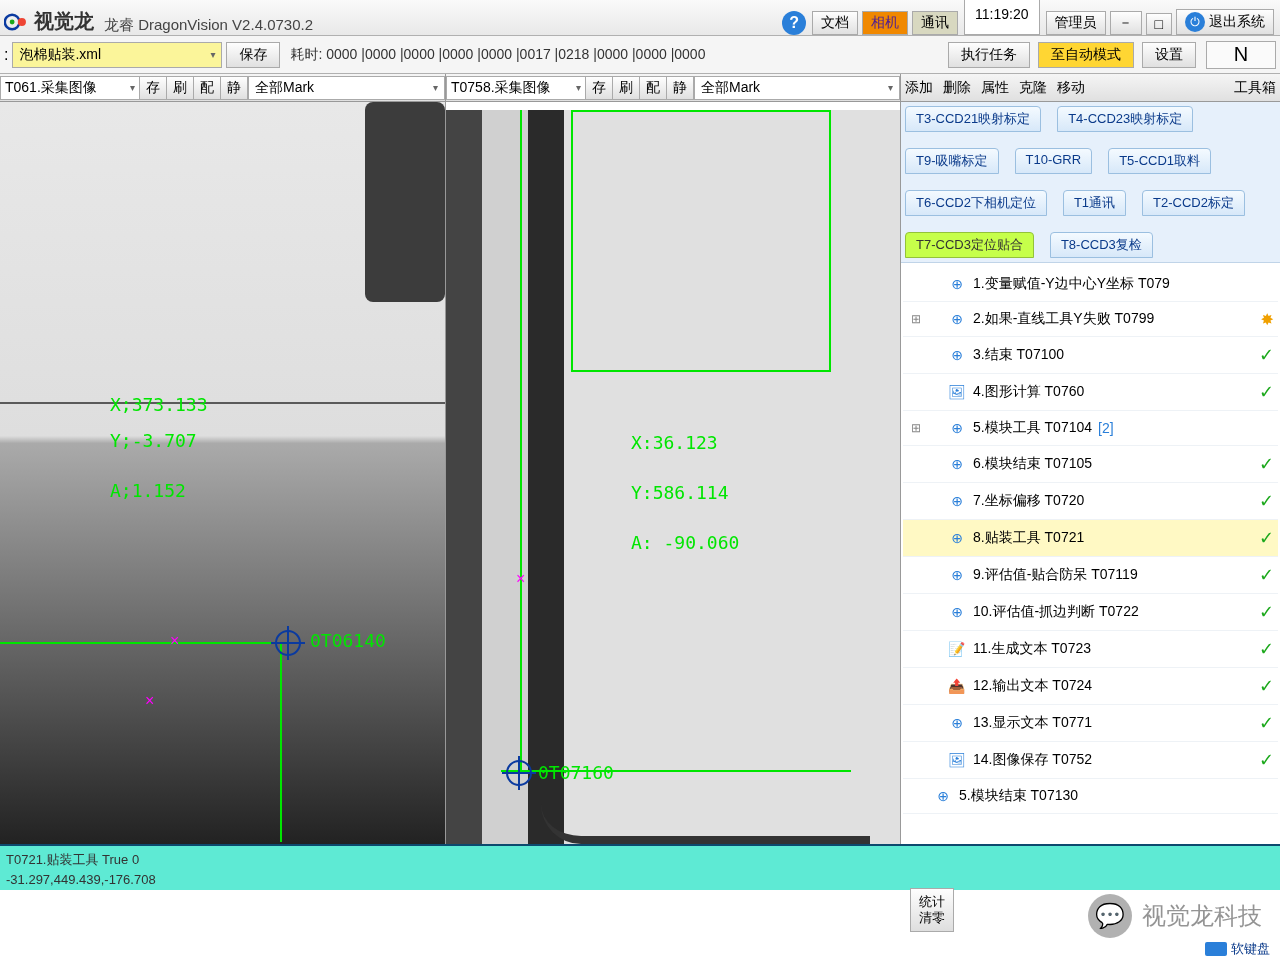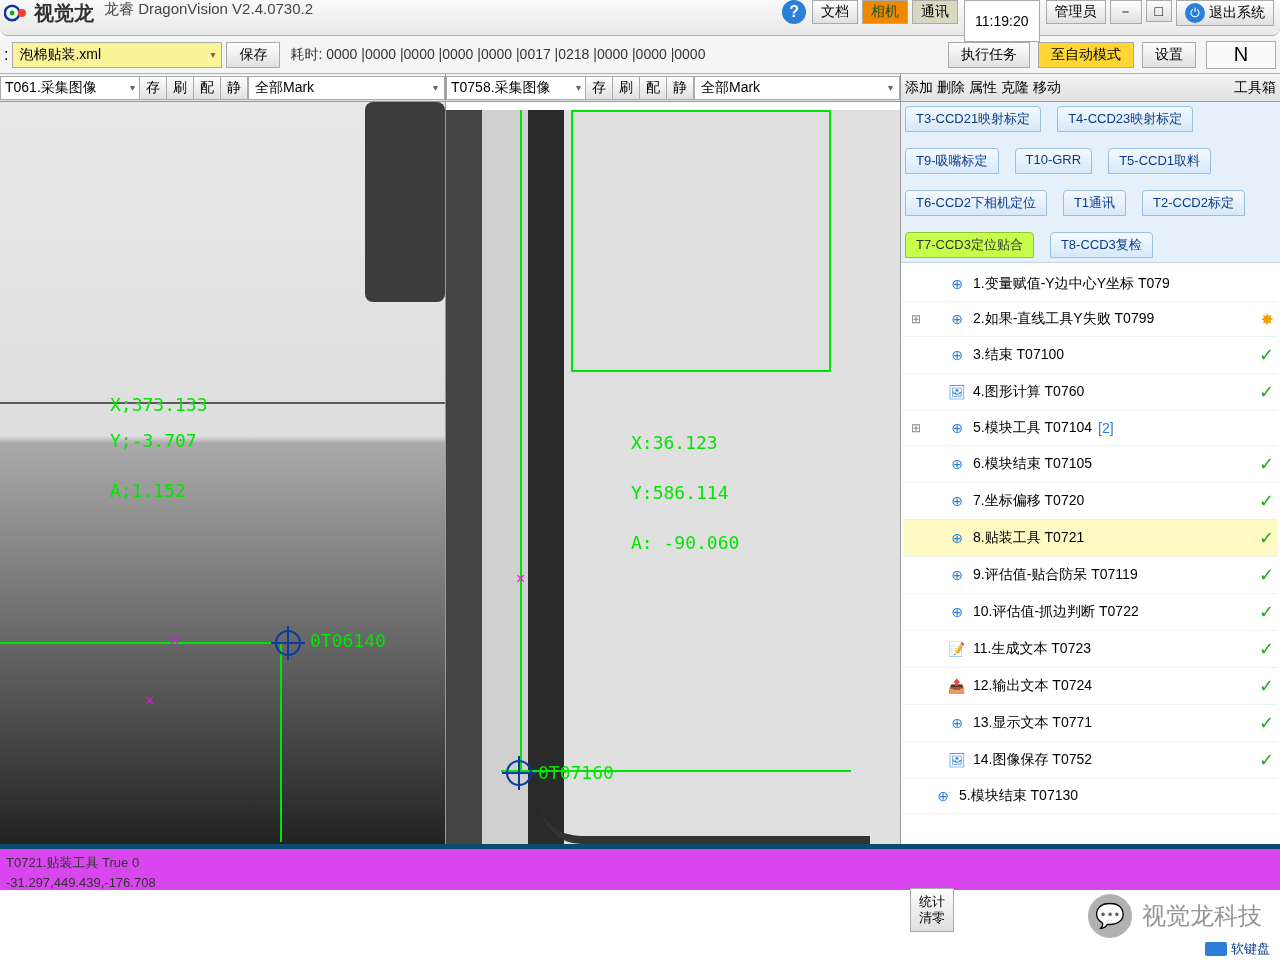--- a/index.html
+++ b/index.html
@@ -1,25 +1,25 @@
 <!DOCTYPE html>
 <html><head>
 <meta charset="utf-8">
 <style>
 * { box-sizing: border-box; margin: 0; padding: 0; font-family: "Microsoft YaHei", Arial, sans-serif; }
 body { width: 1280px; height: 962px; background: #fff; overflow: hidden; position: relative; }
 
 
-.title-bar { display: flex; align-items: flex-start; height: 36px; background: linear-gradient(#fafafa,#e8e8e8); border-bottom: 1px solid #b0b0b0; padding: 0 4px; border-radius: 8px; }
+.title-bar { display: flex; align-items: flex-end; height: 36px; background: linear-gradient(#fafafa,#e8e8e8); border-bottom: 1px solid #b0b0b0; padding: 0 4px; }
 .logo { width: 26px; height: 26px; margin-right: 4px; }
 .brand { font-weight: bold; font-size: 20px; color: #333; margin-right: 10px; }
 .app-title { font-size: 15px; color: #444; }
 .title-spacer { flex: 1; }
 .title-bar .btn { padding: 2px 8px; font-size: 14px; border: 1px solid #aaa; background: linear-gradient(#fefefe,#e0e0e0); margin: 0 2px; cursor: pointer; }
-.title-bar .orange { background: #f08800; color: #14532d; }
+.title-bar .orange { background: #f08800; color: #4c1d95; }
 .title-bar .dim { background: #d8d8c0; }
 .time-box { border: 1px solid #aaa; padding: 12px 10px; font-size: 14px; margin: 0 4px; background: #fff; }
 .help-icon { display:inline-flex; width:24px; height:24px; border-radius:50%; background:#2a7fd9; color:#fff; align-items:center; justify-content:center; font-size:16px; font-weight:bold; margin-right:4px; }
 .exit-icon { display:inline-flex; width:20px; height:20px; border-radius:50%; background:#2a7fd9; color:#fff; align-items:center; justify-content:center; font-size:12px; margin-right:4px; }
 
 
 .action-bar { display:flex; align-items:center; height:38px; border-bottom:1px solid #b0b0b0; padding:0 4px; background:#f5f5f5; }
 .file-sel { background:#fbf59a; border:1px solid #aaa; height:26px; width:210px; padding:2px 6px; font-size:14px; display:flex; align-items:center; justify-content:space-between; }
 .action-bar .btn { padding:3px 12px; font-size:14px; border:1px solid #aaa; background:linear-gradient(#fefefe,#e0e0e0); margin:0 4px; cursor:pointer; }
 .timing { font-size:14px; color:#333; margin-left:6px; }
@@ -60,37 +60,37 @@
 .canvas-right .greenline4 { position:absolute; top:660px; left:55px; width:350px; border-top:2px solid #00e600; }
 .canvas-right .target2 { position:absolute; top:650px; left:60px; width:26px; height:26px; border:2px solid #0a3aa0; border-radius:50%; }
 .canvas-right .target2::before, .canvas-right .target2::after { content:""; position:absolute; background:#0a3aa0; }
 .canvas-right .target2::before { left:50%; top:-6px; width:2px; height:34px; transform:translateX(-50%); }
 .canvas-right .target2::after { top:50%; left:-6px; height:2px; width:34px; transform:translateY(-50%); }
 .canvas-right .marker-x3 { position:absolute; top:460px; left:70px; color:#f0f; font-size:16px; }
 .canvas-right .bottom-curve { position:absolute; bottom:0; left:95px; right:30px; height:80px; border-bottom:8px solid #333; border-bottom-left-radius:40px; }
 
 
 .right-panel { width:380px; border-left:1px solid #999; display:flex; flex-direction:column; background:#f7f9fc; }
-.panel-toolbar { display:flex; align-items:center; height:28px; background:linear-gradient(#f5f5f5,#e0e0e0); border-bottom:1px solid #999; font-size:14px; padding:0 4px; gap:4px; }
+.panel-toolbar { display:flex; align-items:center; height:28px; background:linear-gradient(#f5f5f5,#e0e0e0); border-bottom:1px solid #999; font-size:14px; padding:0 4px; gap:10px; }
 .panel-toolbar span { cursor:pointer; }
 .panel-toolbar .tool-spacer { flex:1; }
 .tabs-wrap { display:flex; flex-wrap:wrap; gap:16px; padding:4px; background:#e6f0fb; border-bottom:1px solid #c0d4e8; }
 .tab { border:1px solid #9bbfe0; background:linear-gradient(#f4faff,#d7e8f9); padding:3px 10px; font-size:13px; border-radius:4px 4px 0 0; cursor:pointer; color:#0a3a8a; }
 .tab.active { background:#c6ff4a; color:#333; border-color:#93c23a; }
 .tree { flex:1; overflow:auto; background:#fff; padding:4px 2px; font-size:14px; }
 .tree-item { display:flex; align-items:center; padding:7px 4px 7px 30px; border-bottom:1px solid #eef2f6; cursor:pointer; position:relative; }
 .tree-item.sel { background:#fff9c4; }
 .tree-item .ico { width:20px; height:20px; margin-right:6px; display:inline-flex; align-items:center; justify-content:center; color:#2a7fd9; font-size:14px; }
 .tree-item .check { margin-left:auto; color:#1ba81b; font-size:18px; }
 .tree-item .warn { margin-left:auto; color:#f0a000; font-size:16px; }
 .tree-item .badge { color:#2a7fd9; margin-left:6px; }
 .tree-item .plus { position:absolute; left:8px; color:#888; font-size:12px; }
 
 
-.status-bar { height:46px; background:#d946ef; border-top:5px solid #0c4a6e; padding:4px 6px; font-size:13px; font-family:monospace; color:#333; }
+.status-bar { height:46px; background:#5eead4; border-top:2px solid #0c4a6e; padding:4px 6px; font-size:13px; font-family:monospace; color:#333; }
 .status-bar div { line-height:1.5; }
 
 
 .stat-btn { position:absolute; right:326px; bottom:30px; width:44px; height:44px; border:1px solid #aaa; background:linear-gradient(#fefefe,#dedede); font-size:13px; display:flex; align-items:center; justify-content:center; text-align:center; line-height:1.2; }
 .watermark { position:absolute; right:18px; bottom:24px; display:flex; align-items:center; gap:10px; }
 .watermark .chat-ico { width:44px; height:44px; border-radius:50%; background:rgba(100,100,100,0.5); display:flex; align-items:center; justify-content:center; color:#fff; font-size:24px; }
 .watermark .wm-text { font-size:24px; color:rgba(90,90,90,0.65); font-weight:500; }
 .soft-kb { position:absolute; right:10px; bottom:4px; display:flex; align-items:center; gap:4px; font-size:13px; color:#0a3a8a; }
 .kb-ico { width:22px; height:14px; background:#2a7fd9; border-radius:2px; }
 

